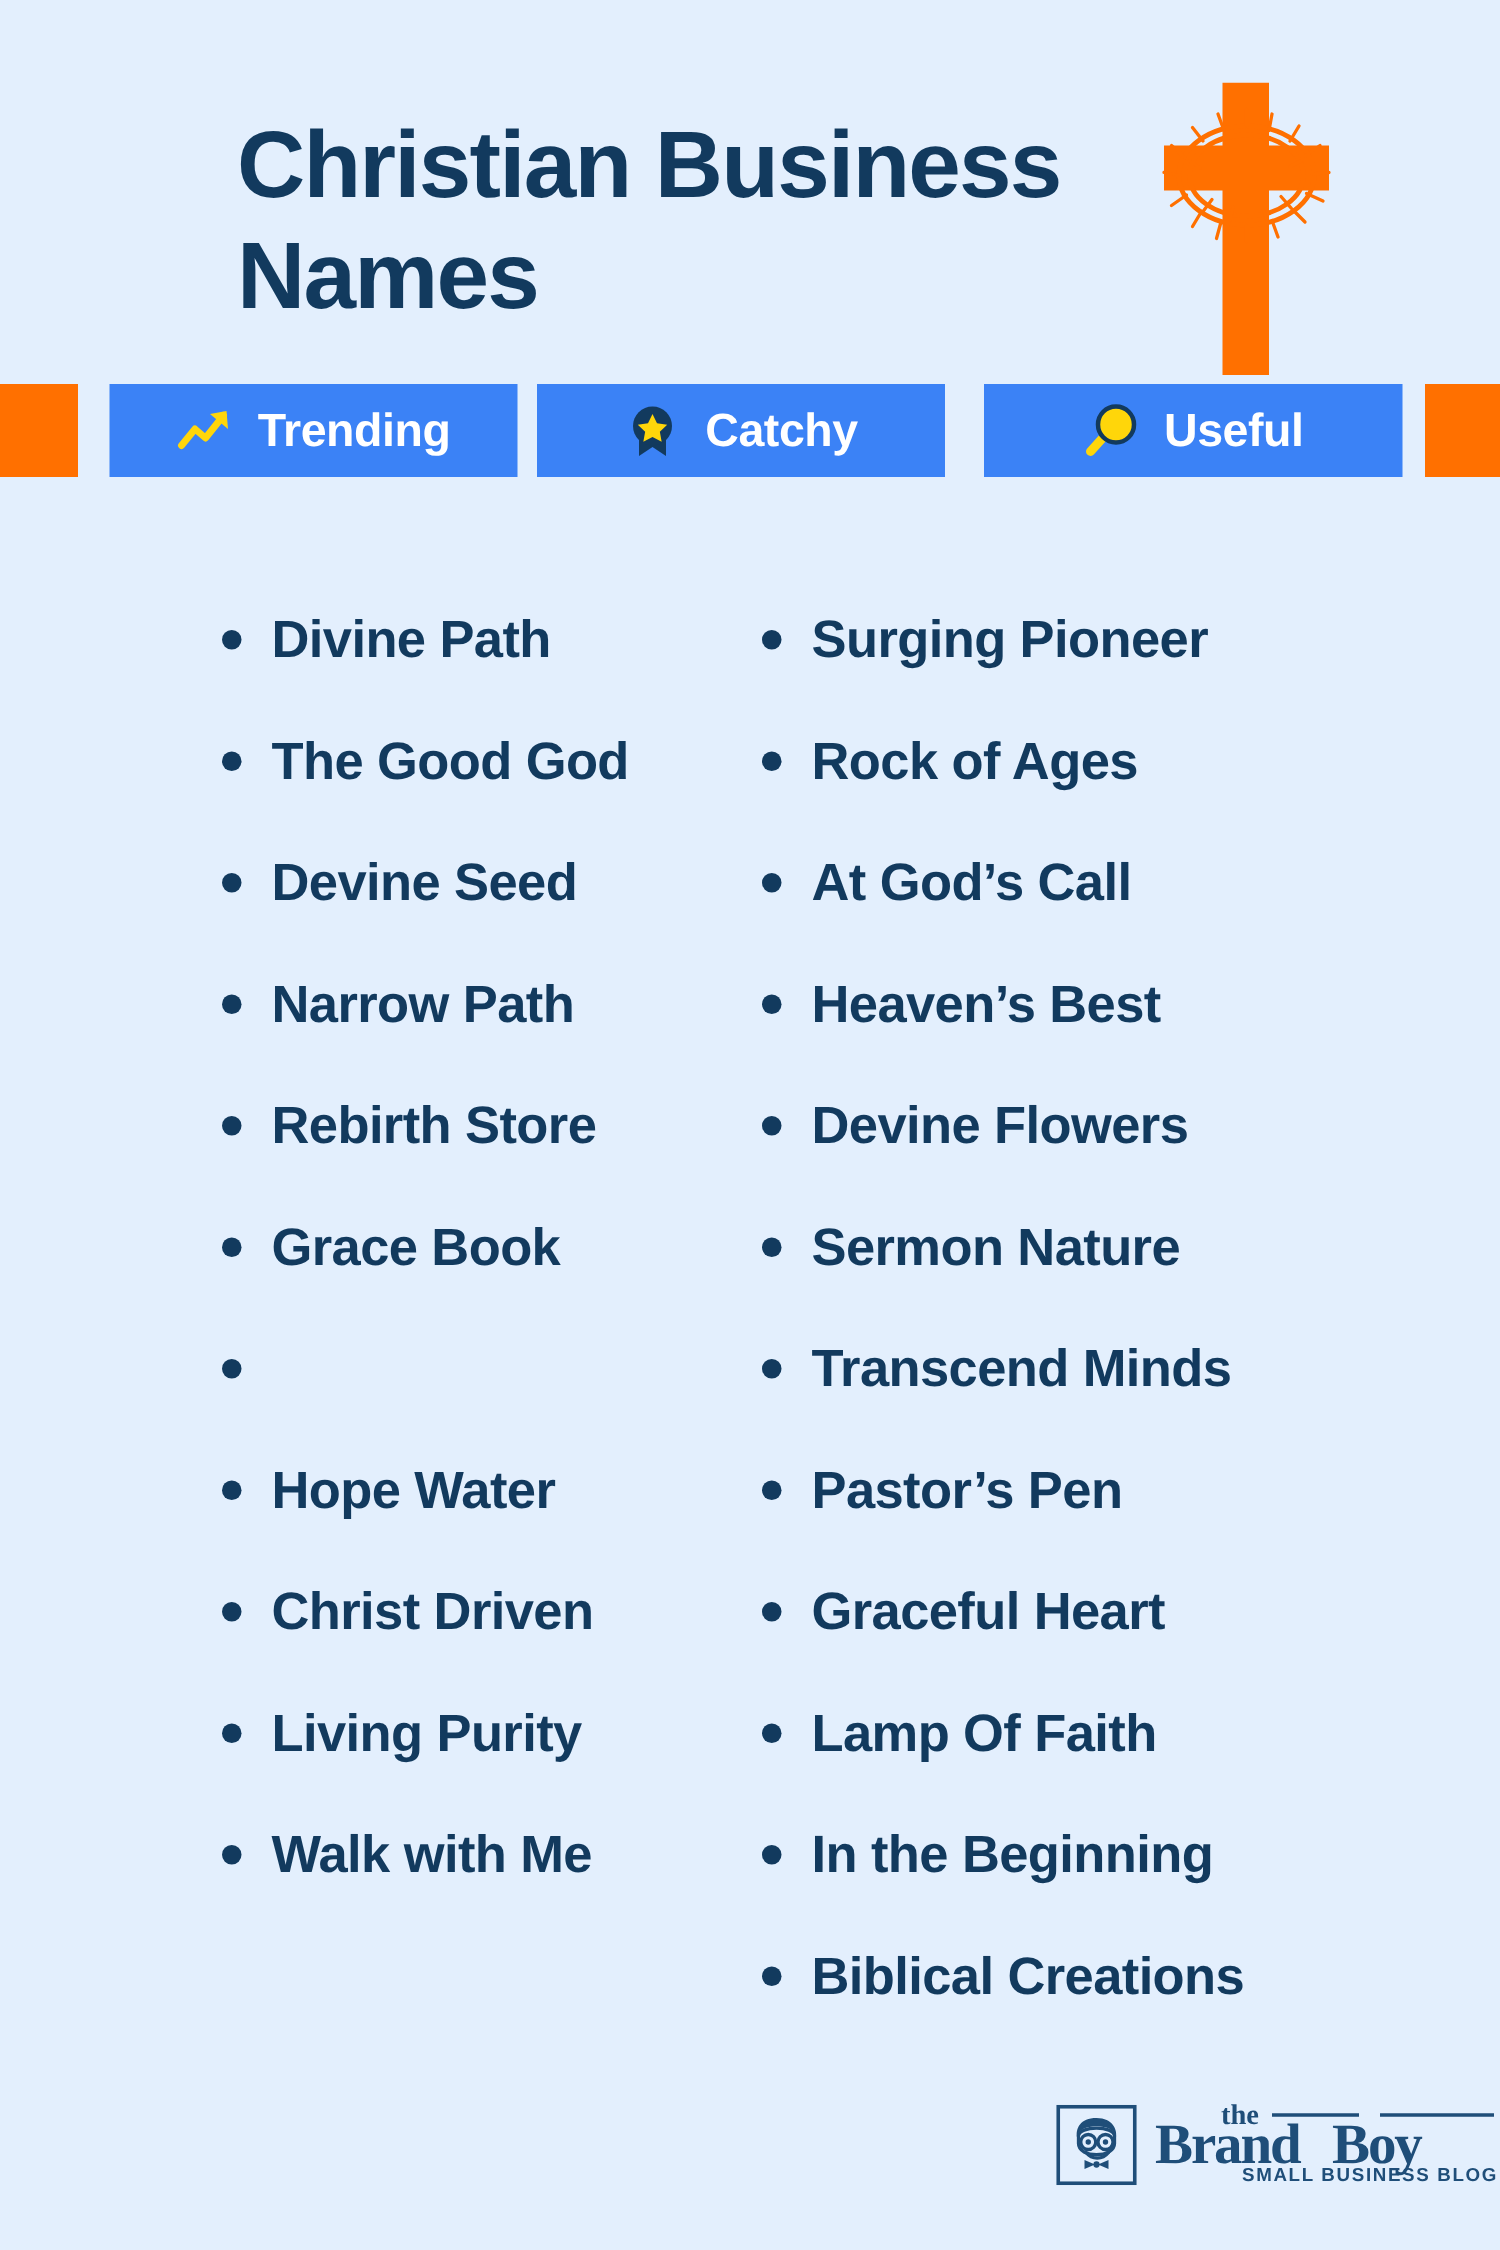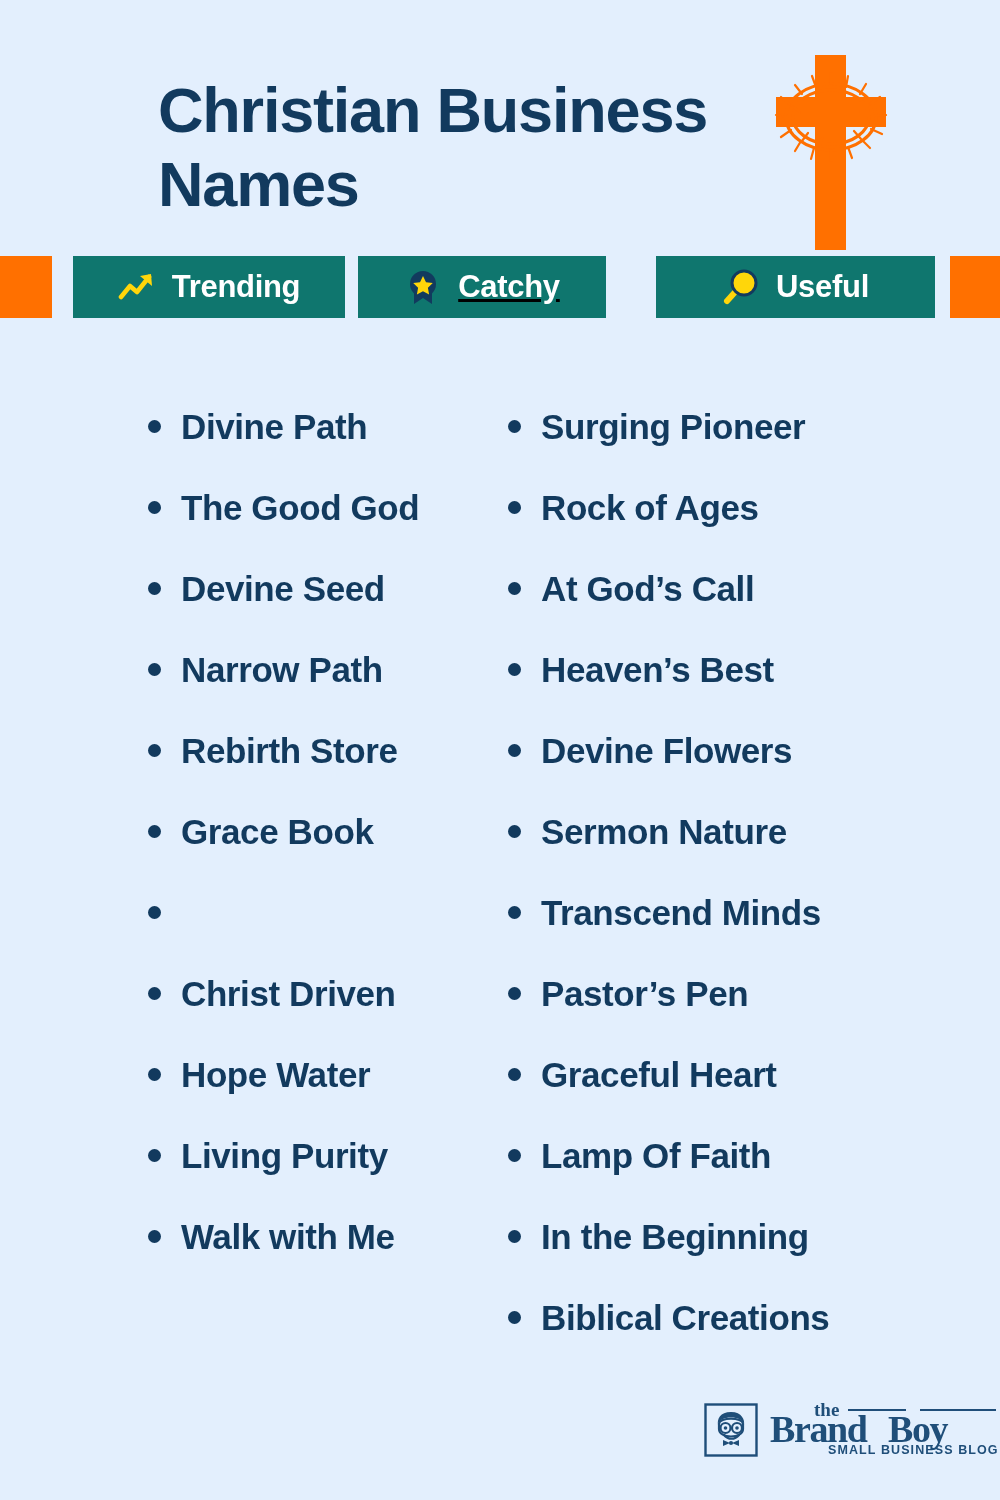--- a/index.html
+++ b/index.html
@@ -58,28 +58,28 @@
     height: 62px;
     background: #ff7000;
   }
   .stub-left  { left: 0;   width: 52px; }
   .stub-right { left: 950px; width: 50px; }
 
   .badge {
     position: absolute;
     top: 0;
     height: 62px;
-    background: #0f766e;
+    background: #3b82f6;
     display: flex;
     align-items: center;
     justify-content: center;
     gap: 16px;
   }
   .badge-1 { left: 73px;  width: 272px; }
-  .badge-2 { left: 358px; width: 248px; text-decoration: underline; }
+  .badge-2 { left: 358px; width: 272px; }
   .badge-3 { left: 656px; width: 279px; }
 
   .badge-label {
     color: #ffffff;
     font-size: 31px;
     font-weight: bold;
     letter-spacing: -0.3px;
     white-space: nowrap;
   }
   .badge-icon {
@@ -260,25 +260,25 @@
       </div>
     <div class="item">
         <span class="bullet"></span>
         <span class="item-label">Grace Book</span>
       </div>
     <div class="item">
         <span class="bullet"></span>
       </div>
     <div class="item">
         <span class="bullet"></span>
+        <span class="item-label">Hope Water</span>
+      </div>
+    <div class="item">
+        <span class="bullet"></span>
         <span class="item-label">Christ Driven</span>
-      </div>
-    <div class="item">
-        <span class="bullet"></span>
-        <span class="item-label">Hope Water</span>
       </div>
     <div class="item">
         <span class="bullet"></span>
         <span class="item-label">Living Purity</span>
       </div>
     <div class="item">
         <span class="bullet"></span>
         <span class="item-label">Walk with Me</span>
       </div>
   </div>

